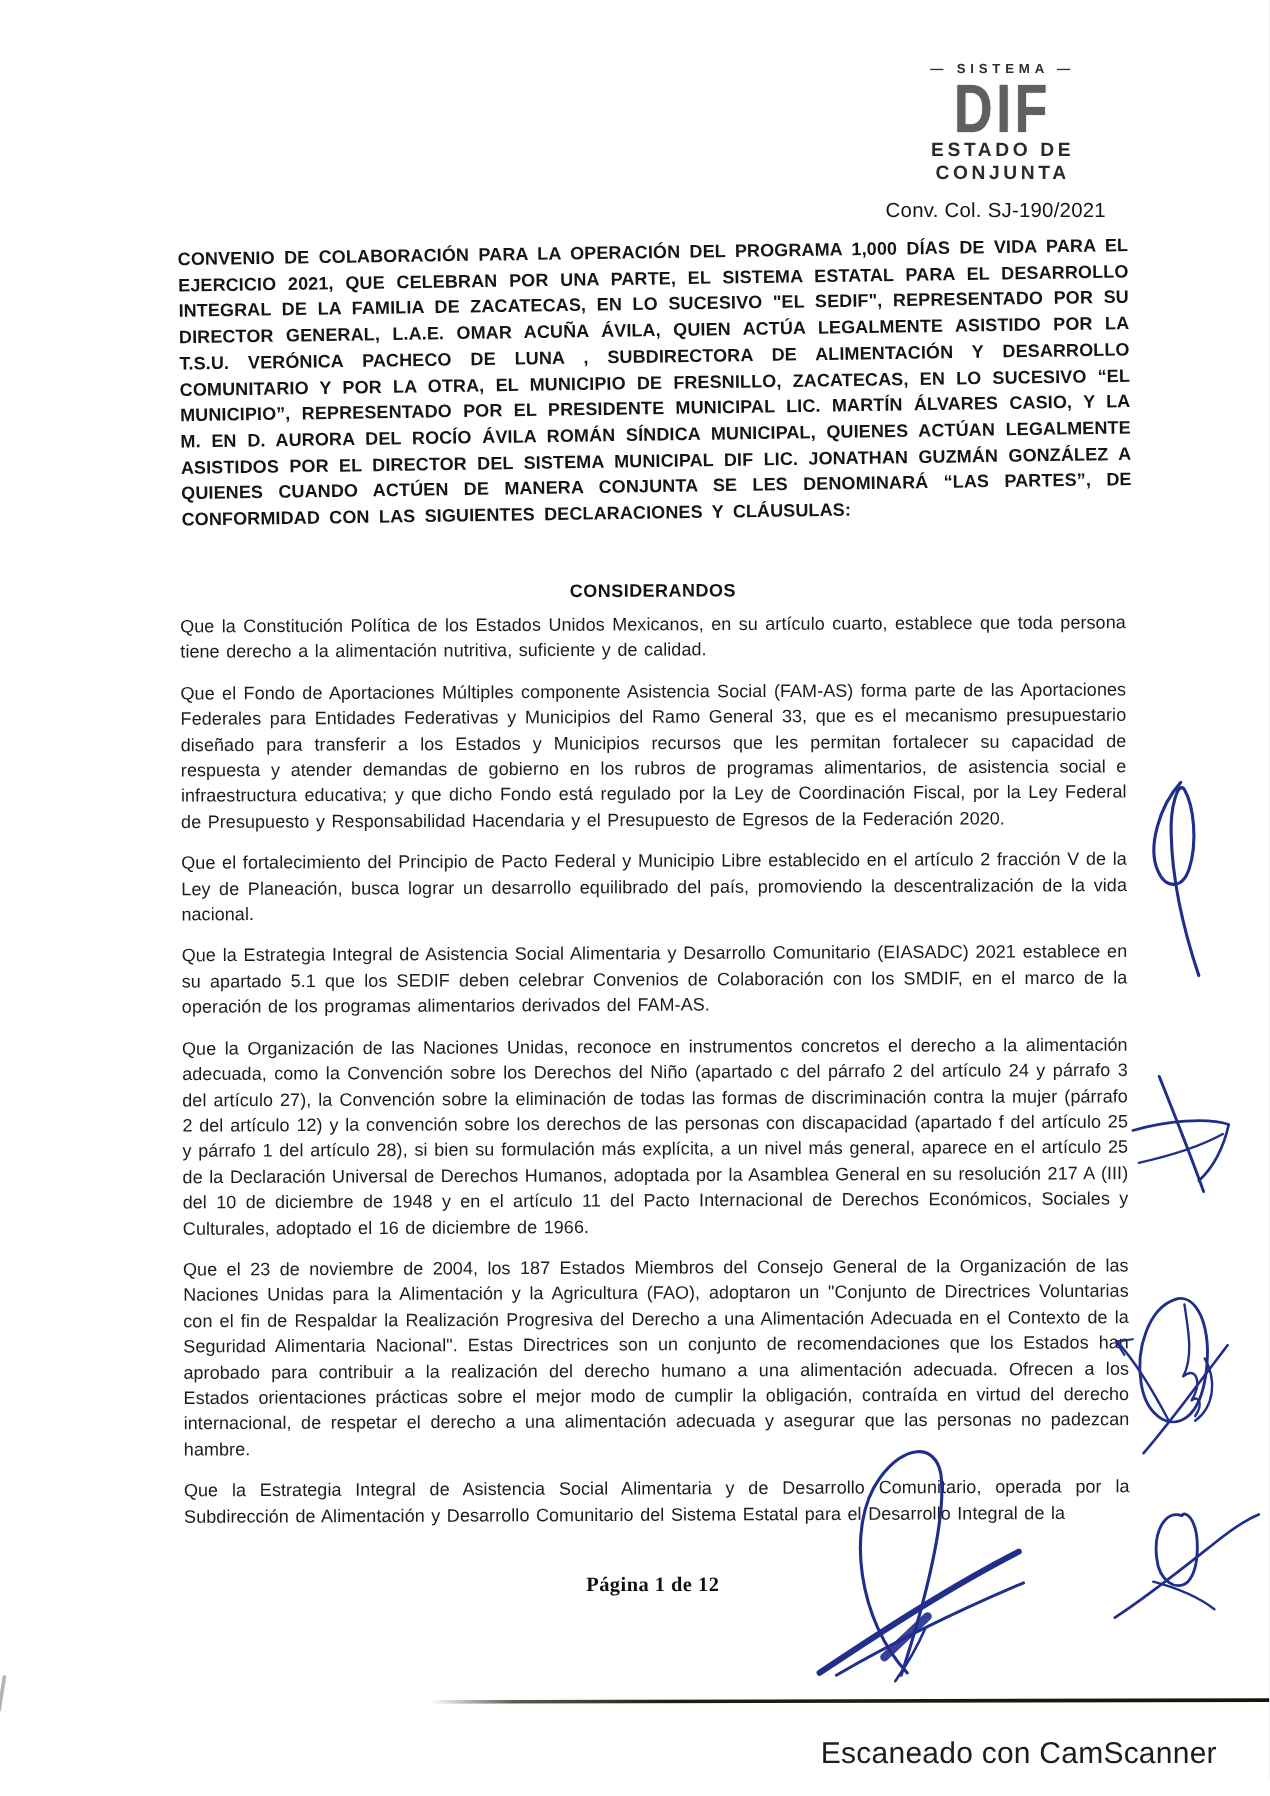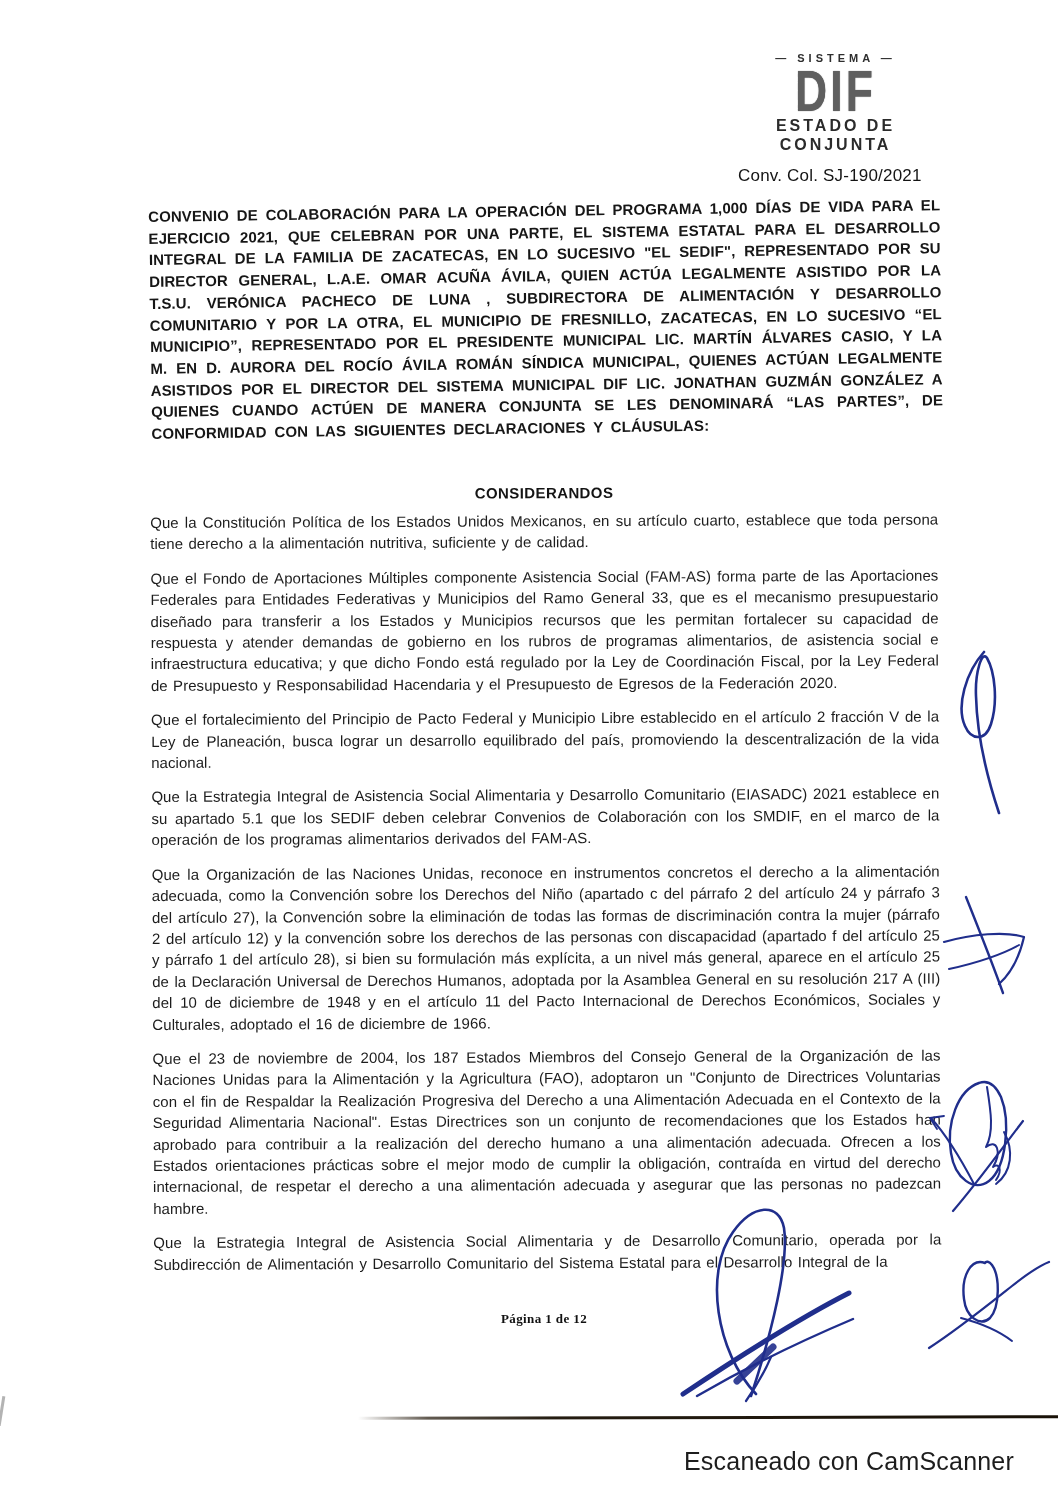--- a/index.html
+++ b/index.html
@@ -55,21 +55,21 @@
   }
   .para{
     font-size:15px;line-height:21.4px;text-align:justify;
     letter-spacing:.05px;word-spacing:1.2px;color:#1c1c1c;
     margin:0 0 13px 0;
   }
   .footer-page{
     position:absolute;left:150px;top:1311px;width:788px;
     text-align:center;
     font-family:"Liberation Serif", serif;
-    font-size:13px;font-weight:bold;color:#111;
+    font-size:17px;font-weight:bold;color:#111;
     letter-spacing:.4px;
   }
   
   .ink-overlay{
     position:absolute;left:0;top:0;width:1058px;height:1497px;
     pointer-events:none;
   }
   .scan-line{
     position:absolute;left:358px;top:1416px;width:700px;height:3px;
     background:linear-gradient(90deg, rgba(45,35,22,0) 0%, rgba(45,35,22,.75) 10%, #241c11 28%, #191208 100%);

